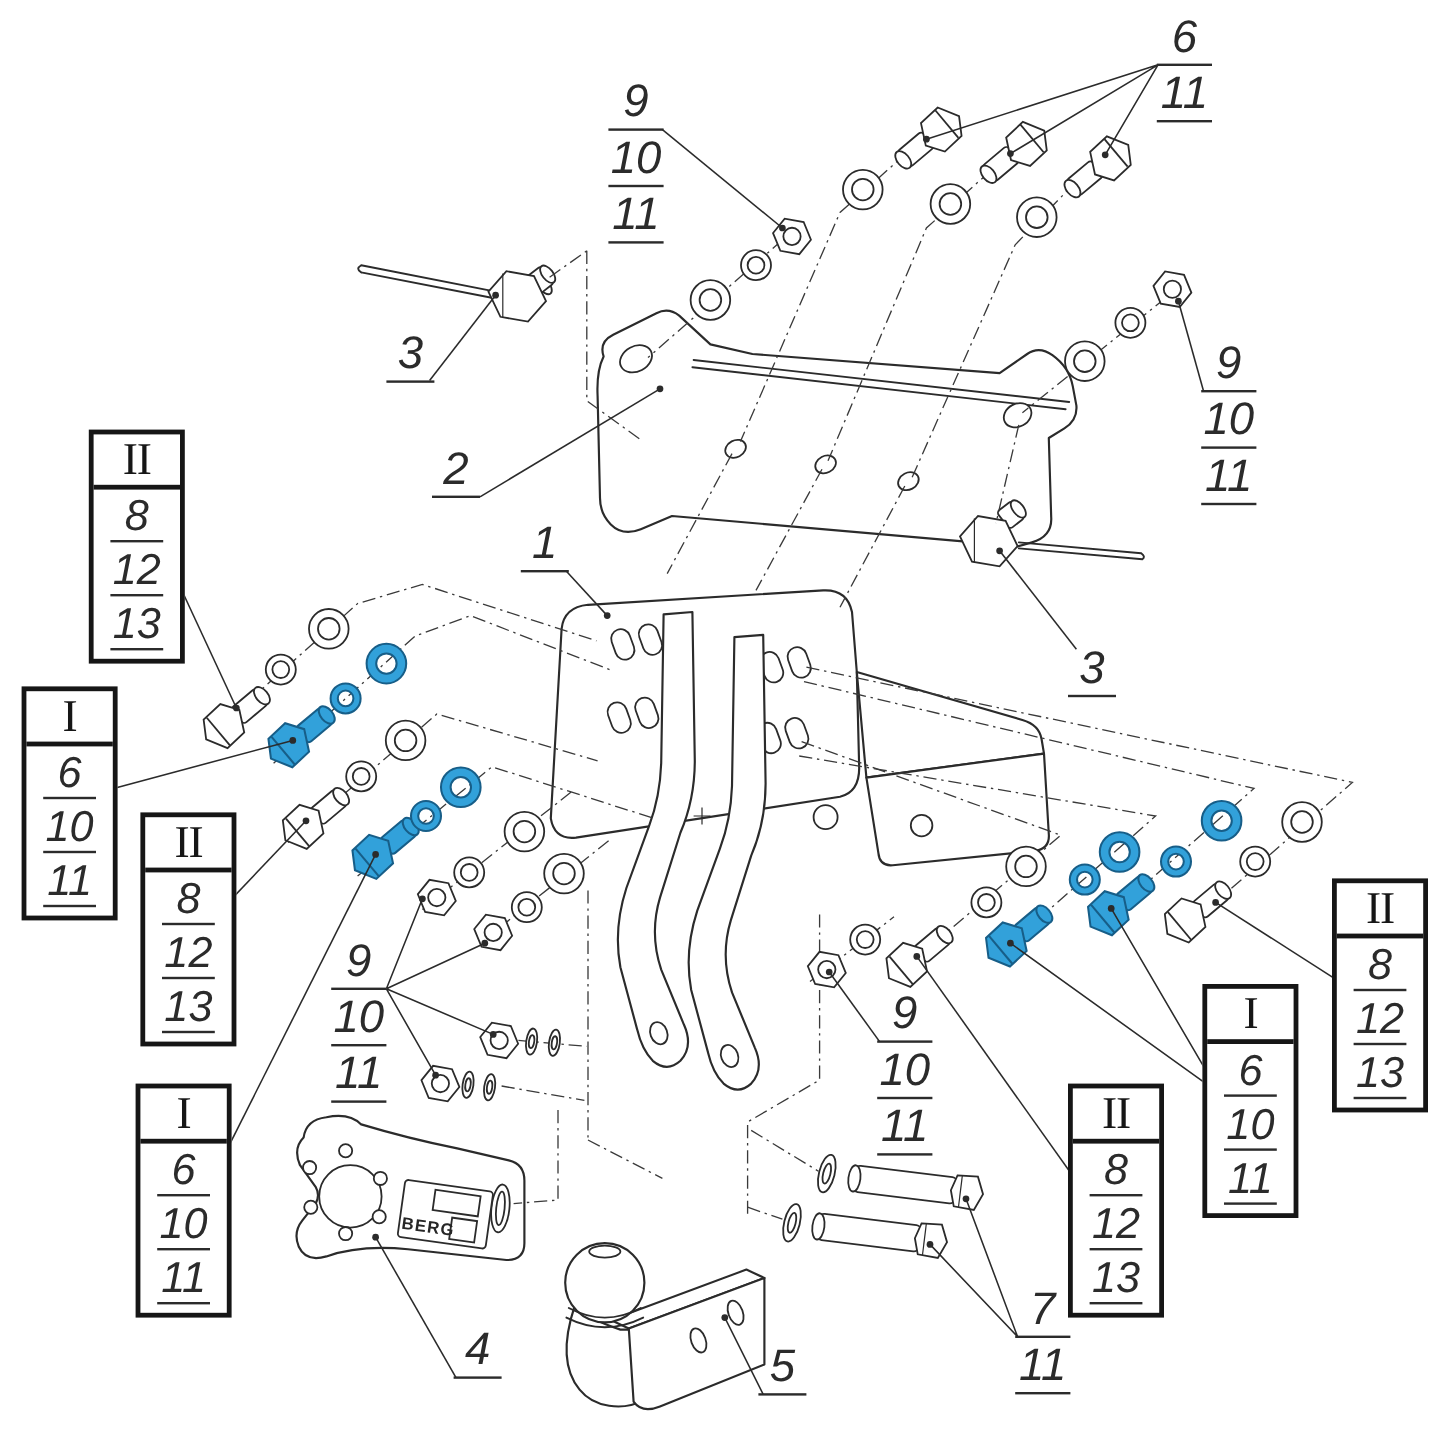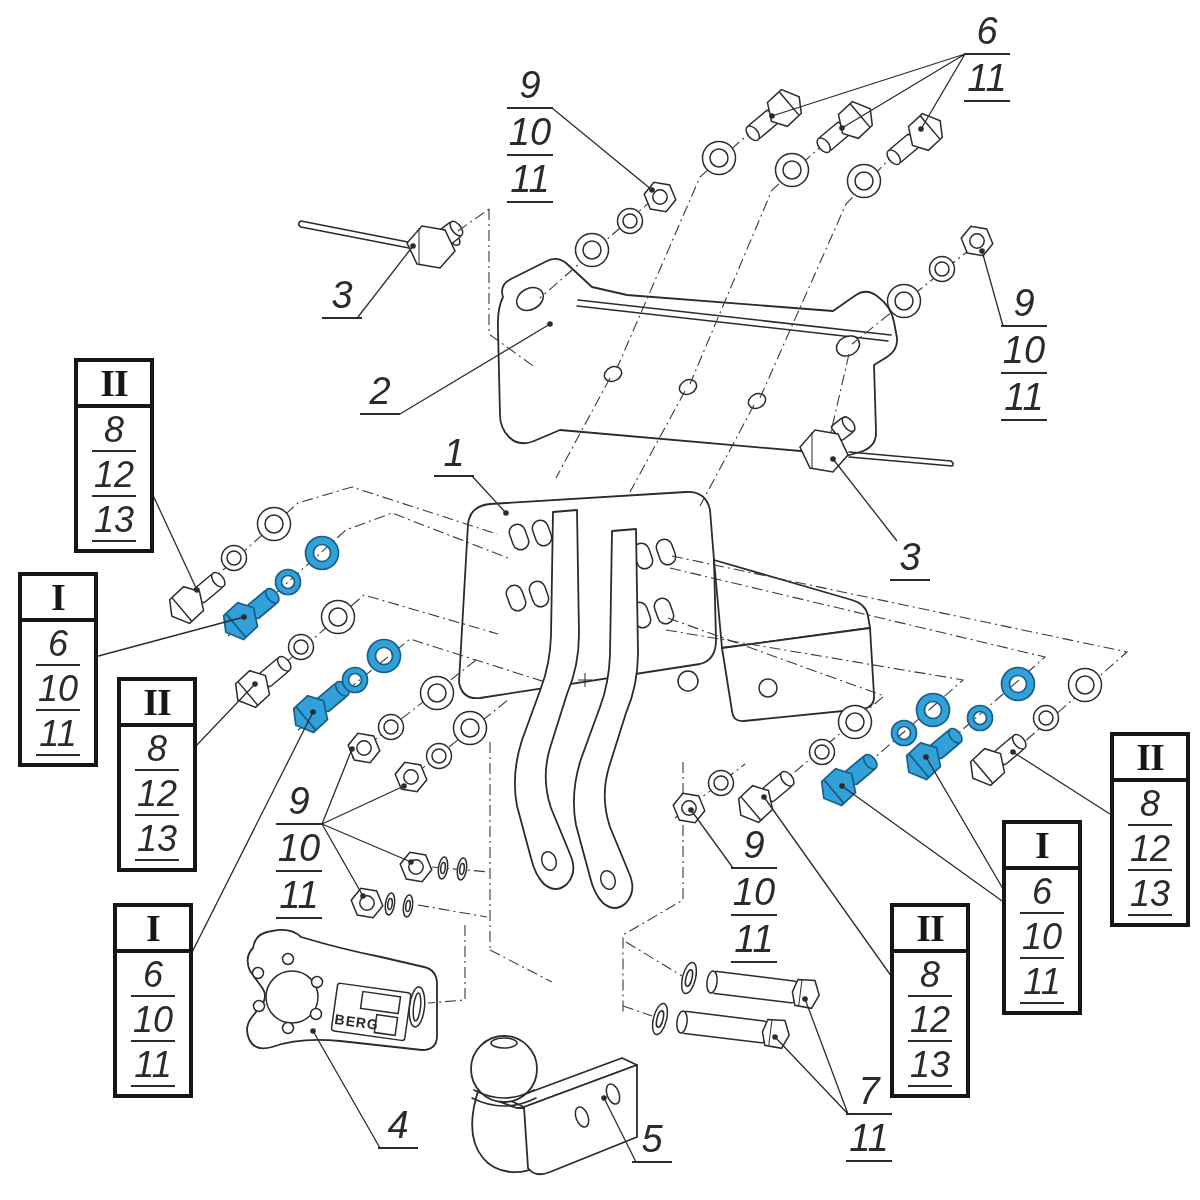--- a/index.html
+++ b/index.html
@@ -14,21 +14,21 @@
   .hw   { fill:#fff; stroke:#2b2b2b; stroke-width:1.5; }
   .hwb  { fill:#32a1da; stroke:#175e88; stroke-width:1.7; }
   .dash { fill:none; stroke:#3a3a3a; stroke-width:1.1; stroke-dasharray:11 4 2 4; }
   .leader { fill:none; stroke:#2b2b2b; stroke-width:1.3; }
   .dot  { fill:#2b2b2b; }
   .brand { font-family:"Liberation Sans",sans-serif; font-weight:bold; font-size:14px; fill:#262626; letter-spacing:1px; }
 
   
   .cbox { position:absolute; background:#fff; border:4px solid #161616; width:72px; }
   .cbox-roman { height:42px; display:flex; align-items:center; justify-content:center;
-    border-bottom:4px solid #161616; font-family:"Liberation Serif",serif; font-weight:bold;
+    border-bottom:4px solid #161616; font-family:"Liberation Serif",serif; font-weight:normal;
     font-size:38px; color:#161616; letter-spacing:-1px; }
   .cbox-items { padding:2px 0 4px; }
   .cbox-item { width:44px; margin:0 auto 3px; height:40px; line-height:40px; text-align:center;
     font-style:italic; font-size:36px; color:#2b2b2b; border-bottom:2px solid #2b2b2b;
     font-family:"Liberation Sans",sans-serif; }
 
   
   .stack { position:absolute; }
   .stack-item, .pnum { width:46px; height:43px; line-height:42px; text-align:center;
     font-style:italic; font-size:38px; color:#2b2b2b; border-bottom:2px solid #2b2b2b;

